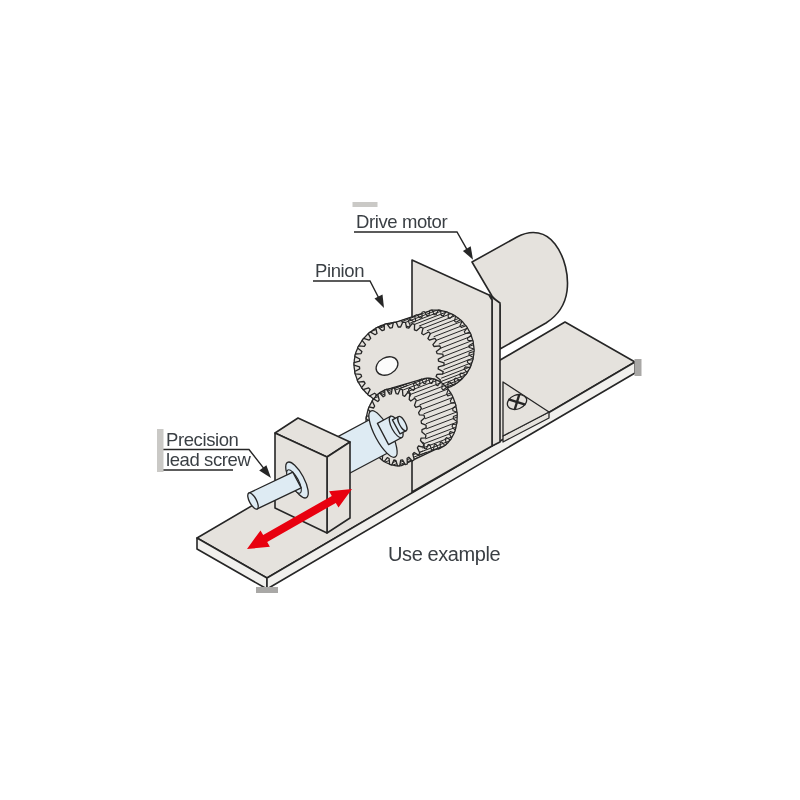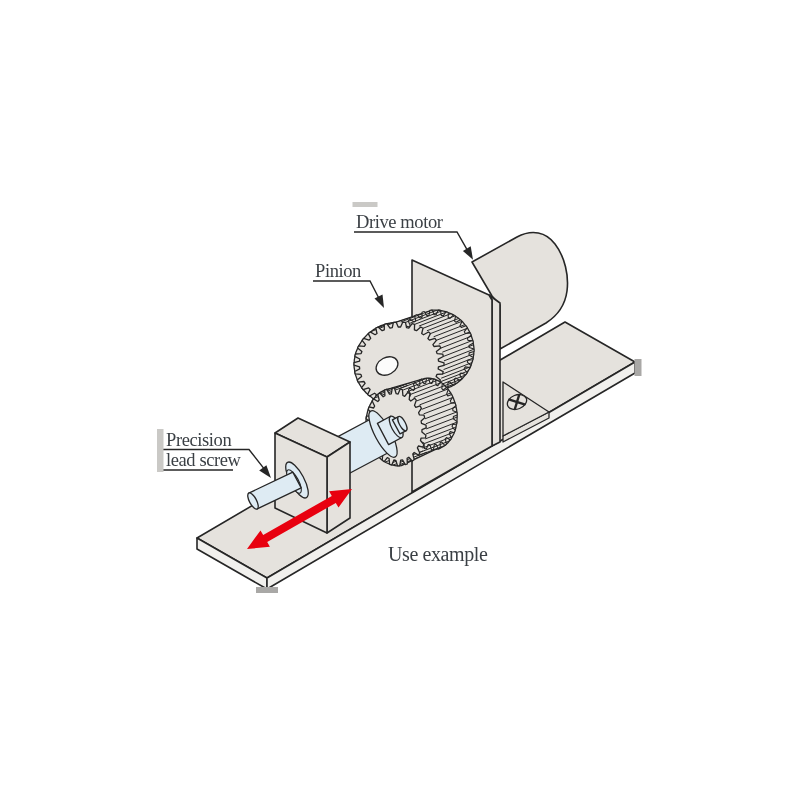--- a/index.html
+++ b/index.html
@@ -1,17 +1,17 @@
 <!DOCTYPE html>
 <html style="--metal: #e5e2dd; --metal_light: #f1f0ed; --shaft_blue: #deebf3; --outline: #262626; --arrow_red: #e8000f; --text: #3a3f44; --artifact_light: #cac9c6; --artifact_dark: #a9a8a6;"><head>
 <meta charset="utf-8">
 <style>
   html,body{margin:0;padding:0;background:#fff;}
   #stage{position:relative;width:732px;height:800px;background:#fff;overflow:hidden;
-         font-family:Liberation Serif, serif;}
+         font-family:Liberation Sans, sans-serif;}
   svg{position:absolute;left:0;top:0;}
   .s-out{stroke:var(--outline);stroke-linejoin:round;stroke-linecap:round;fill:none;}
   .f-metal{fill:var(--metal);}
   .f-metal-light{fill:var(--metal_light);}
   .f-blue{fill:var(--shaft_blue);}
   .f-white{fill:#fcfcfb;}
   .f-red{fill:var(--arrow_red);}
   .w16{stroke-width:1.6;}
   .w13{stroke-width:1.3;}
   .w11{stroke-width:1.1;}

